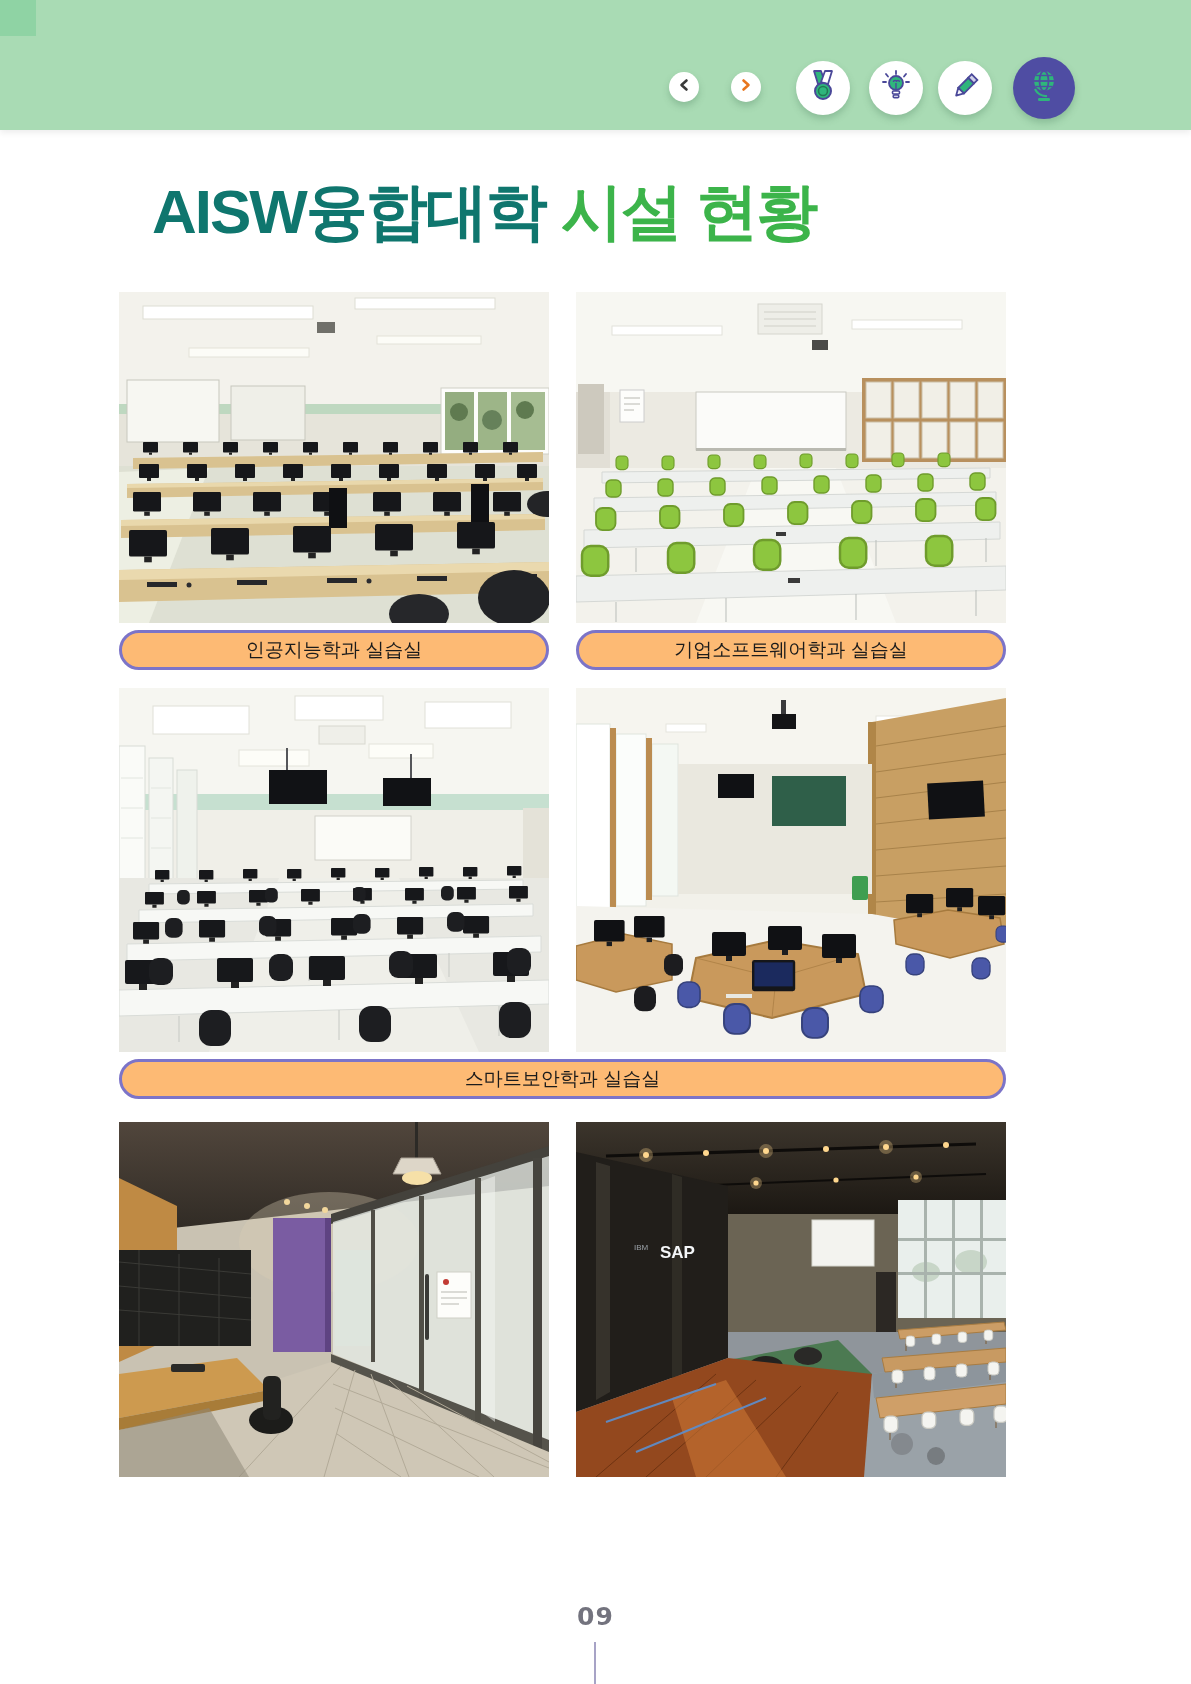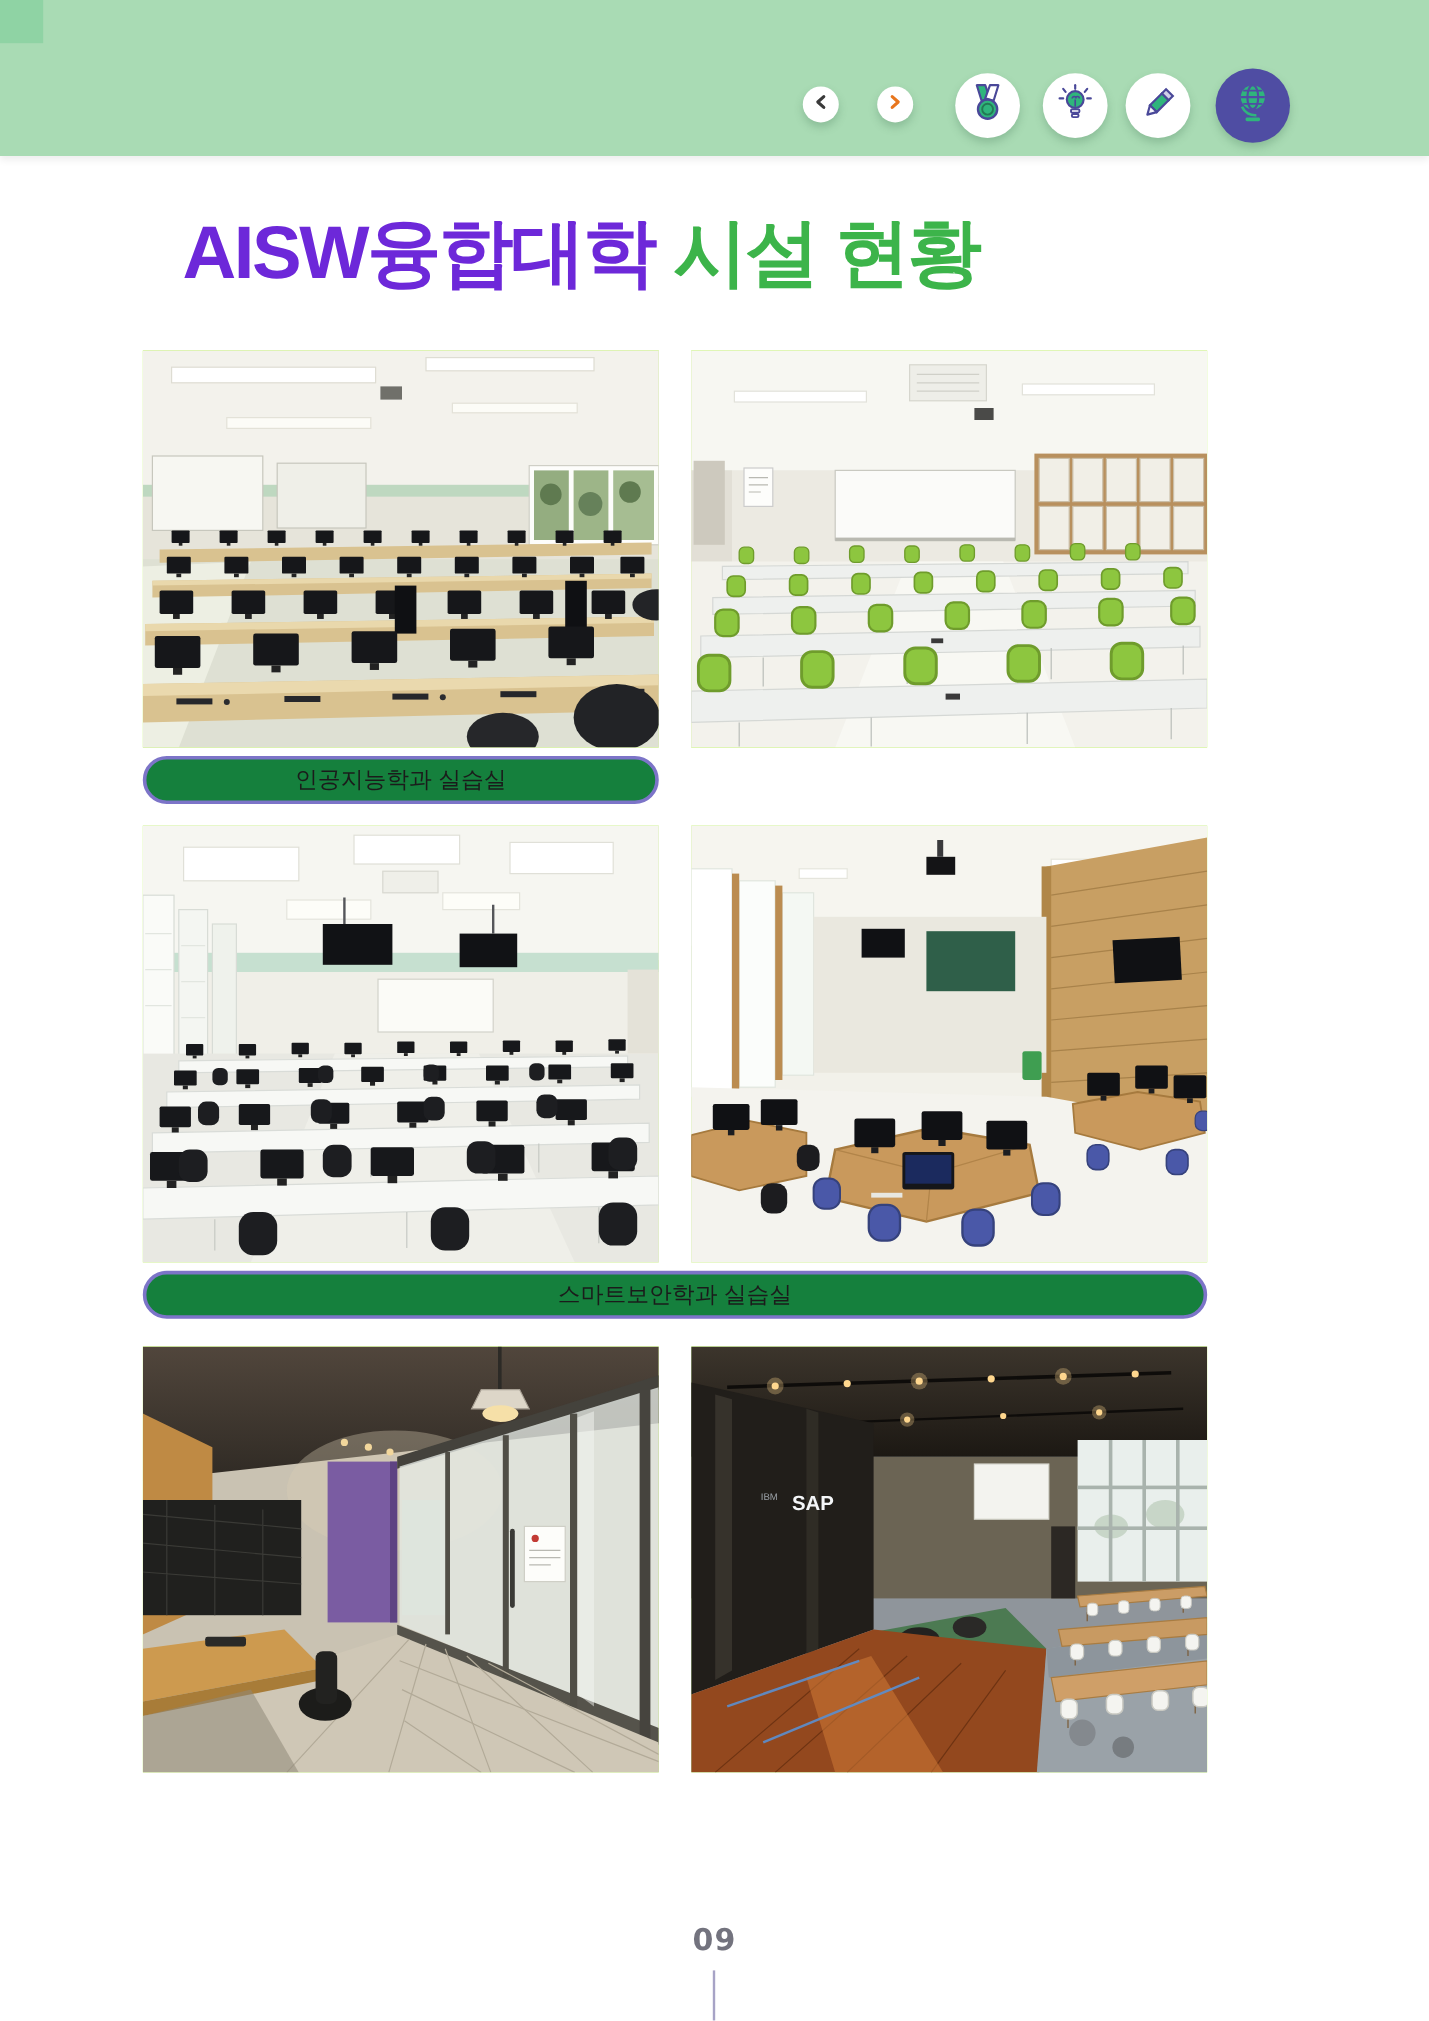--- a/index.html
+++ b/index.html
@@ -12,34 +12,34 @@
   .corner-accent{position:absolute;left:0;top:0;width:36px;height:36px;background:#8fd3a4;}
   .nav-circle{position:absolute;border-radius:50%;background:#fff;display:flex;align-items:center;
               justify-content:center;box-shadow:0 4px 7px rgba(60,110,80,.28);cursor:pointer;}
   .nav-small{width:30px;height:30px;}
   .nav-tool{width:54px;height:54px;}
   .nav-tool.active{width:62px;height:62px;background:#4f4da3;}
 
   
   .page-title{position:absolute;left:152px;top:178px;font-size:62px;font-weight:800;
               letter-spacing:-2px;line-height:1.1;white-space:nowrap;}
-  .t1{color:#6d28d9;}
+  .t1{color:#0f766e;}
   .t2{color:#3cb44a;text-align:center;}
 
   
   .photo{position:absolute;overflow:hidden;background:#bef264;}
   .photo svg{display:block;width:100%;height:100%;}
   .p-r1l{left:119px;top:292px;width:430px;height:331px;}
   .p-r1r{left:576px;top:292px;width:430px;height:331px;}
   .p-r2l{left:119px;top:688px;width:430px;height:364px;}
   .p-r2r{left:576px;top:688px;width:430px;height:364px;}
   .p-r3l{left:119px;top:1122px;width:430px;height:355px;}
   .p-r3r{left:576px;top:1122px;width:430px;height:355px;}
 
-  .pill{position:absolute;height:40px;background:#15803d;border:3px solid #7c74c8;border-radius:21px;
+  .pill{position:absolute;height:40px;background:#fdba74;border:3px solid #7c74c8;border-radius:21px;
         box-sizing:border-box;display:flex;align-items:center;justify-content:center;
         font-size:19px;color:#1b1b1b;font-weight:500;}
   .pill-r1l{left:119px;top:630px;width:430px;}
   .pill-r1r{left:576px;top:630px;width:430px;}
   .pill-r2{left:119px;top:1059px;width:887px;}
   .pill-r3{left:119px;top:1488px;width:887px;}
 
   
   .page-num{position:absolute;left:0;top:1602px;width:1191px;text-align:center;
             font-family:"DejaVu Sans",sans-serif;font-size:25px;font-weight:600;
@@ -299,20 +299,23 @@
         </g>
       <g fill="#3a3a3a">
           <rect x="200" y="240" width="10" height="4"></rect>
           <rect x="212" y="286" width="12" height="5"></rect>
         </g>
     </svg>
   </div>
 
   <div class="pill pill-r1l">
       <span>인공지능학과 실습실</span>
+    </div>
+  <div class="pill pill-r1r">
+      <span>기업소프트웨어학과 실습실</span>
     </div>
 
   <div class="photo p-r2l">
     <svg viewBox="0 0 430 364" preserveAspectRatio="none">
       <defs>
         <g id="p3m">
             <rect width="18" height="12" rx="1" fill="#17181b"></rect>
             <rect x="7" y="12" width="4" height="3" fill="#222"></rect>
           </g>
         <g id="p3c">

